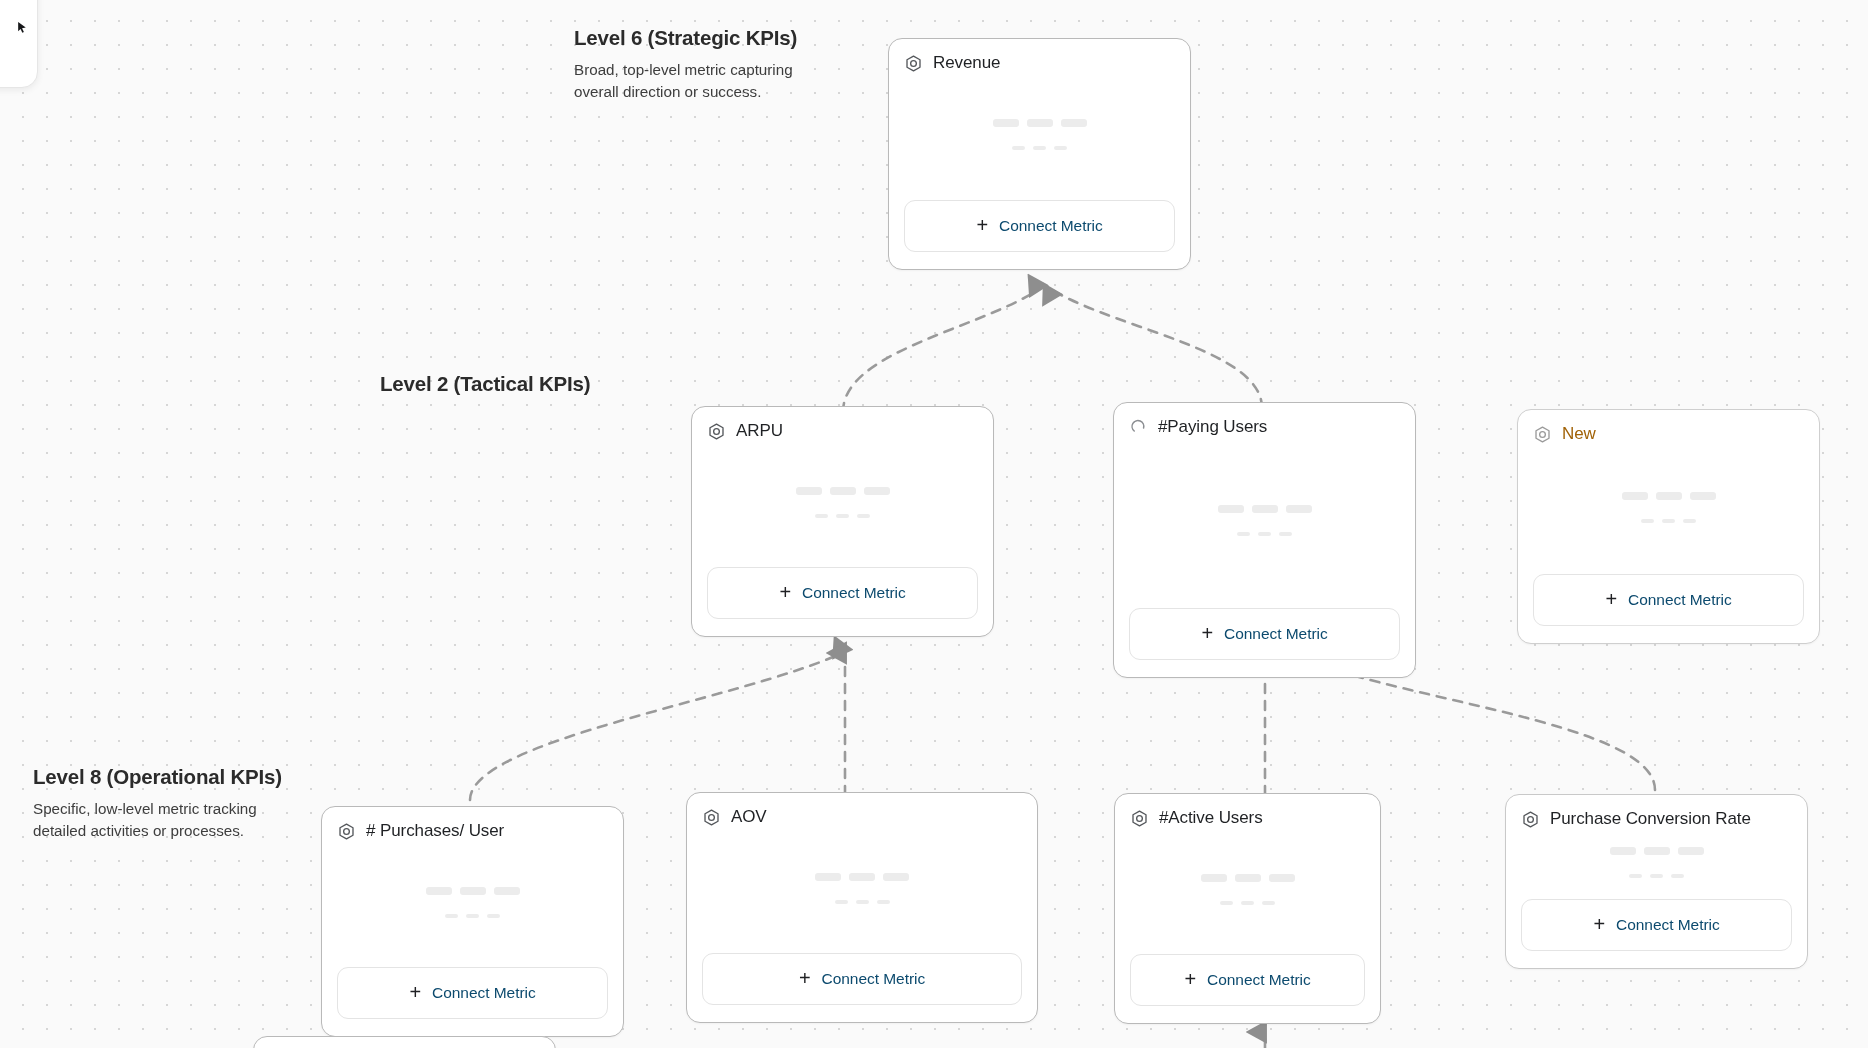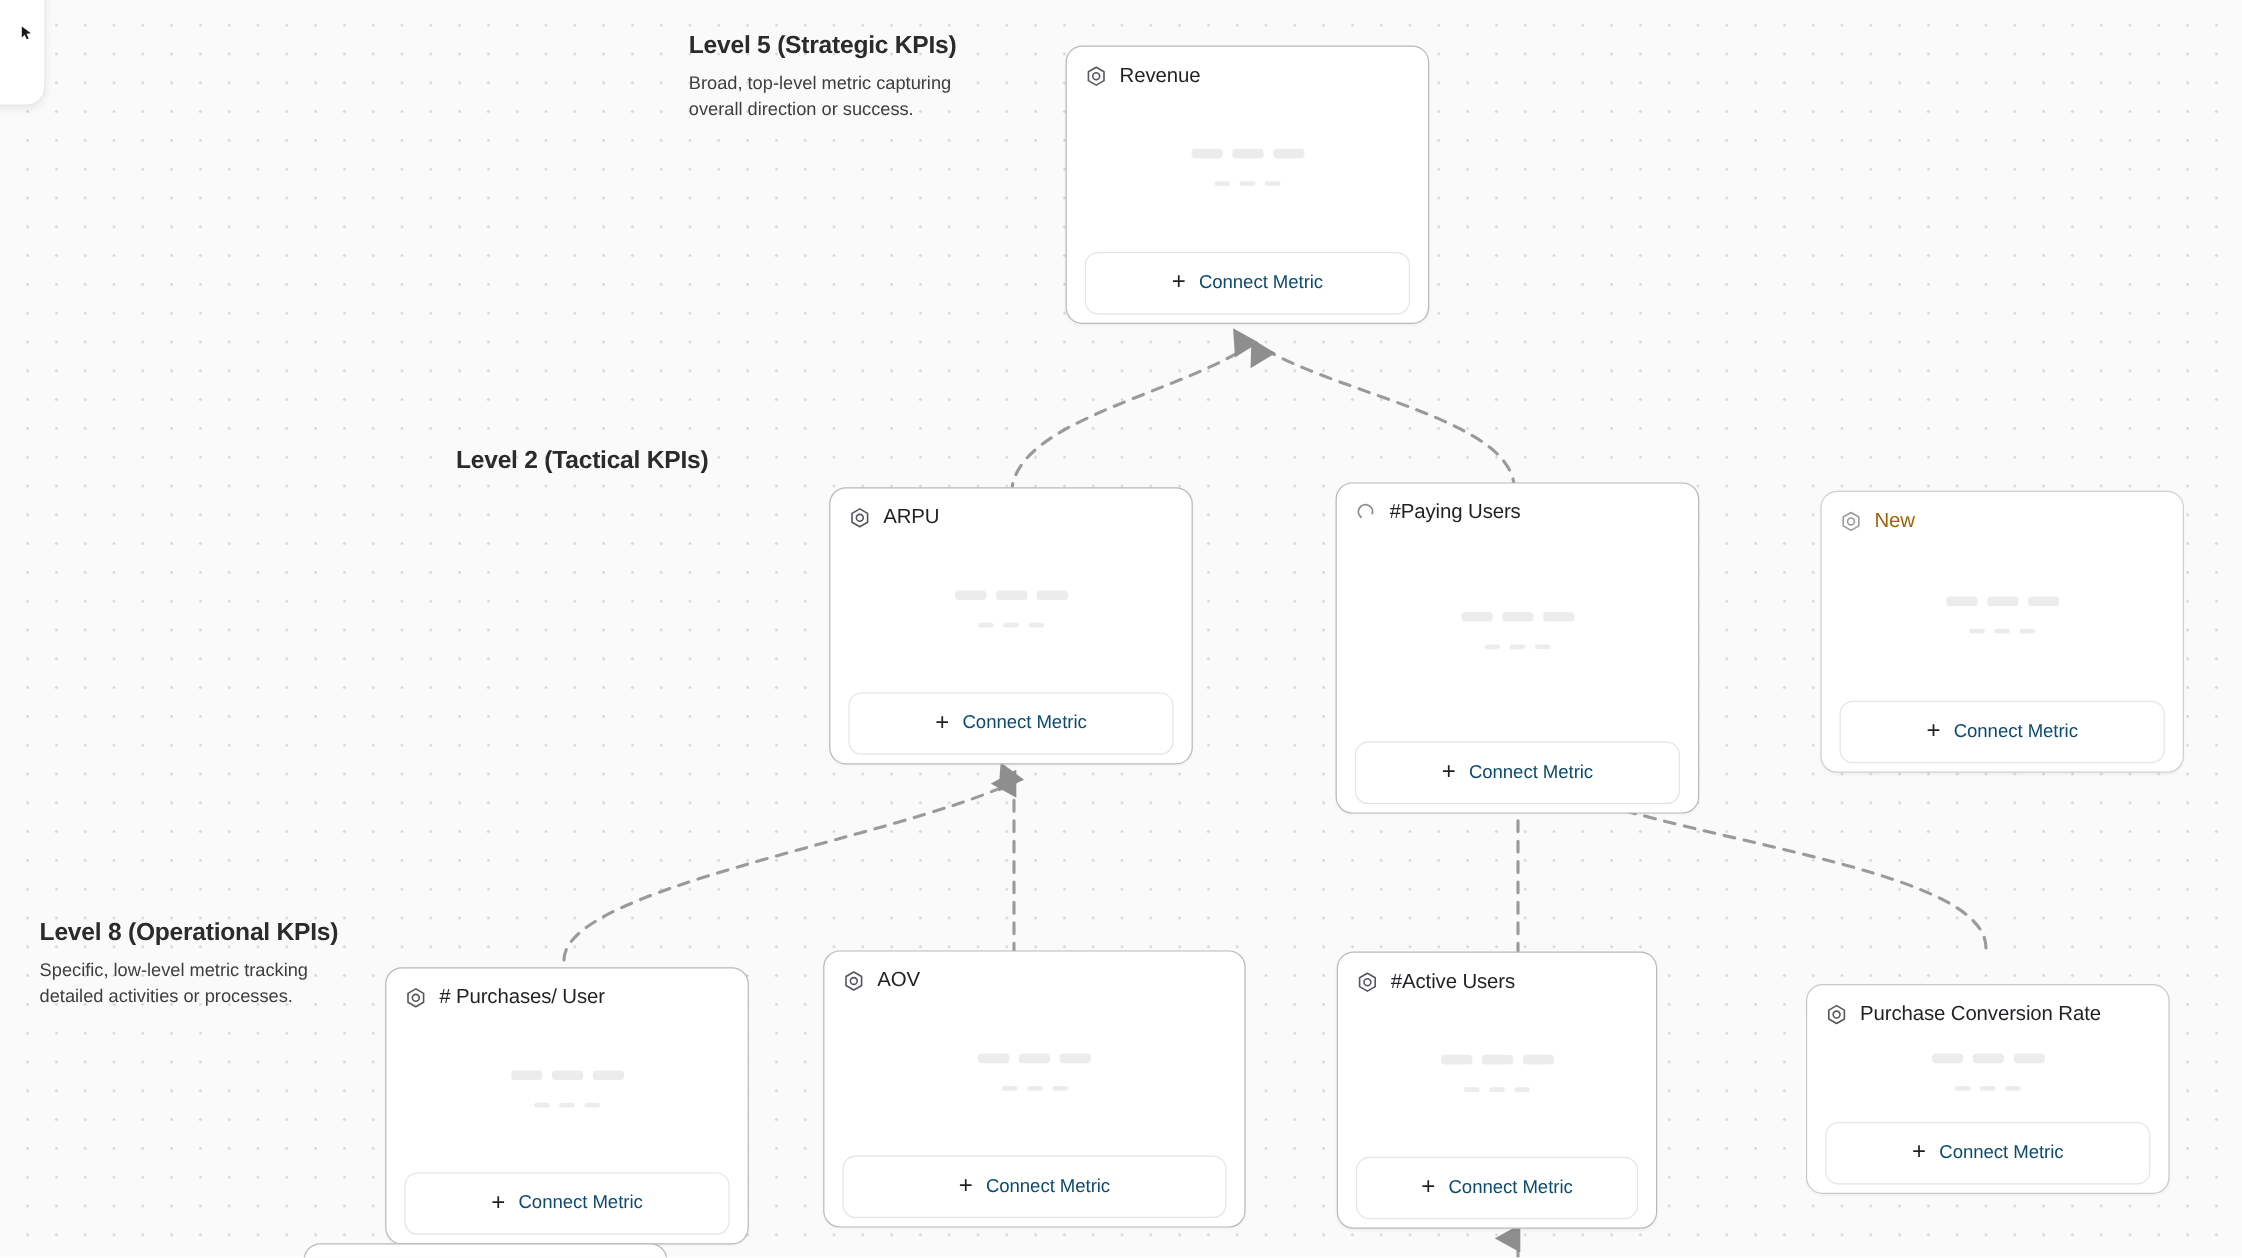--- a/index.html
+++ b/index.html
@@ -60,21 +60,21 @@
   
   .card {
     position: absolute;
     box-sizing: border-box;
     background: #ffffff;
     border: 1.3px solid #b9b9b9;
     border-radius: 14px;
     box-shadow: 0 1px 2px rgba(0,0,0,0.04);
     display: flex;
     flex-direction: column;
-    padding: 14px 15px 7px 15px;
+    padding: 14px 15px 17px 15px;
     z-index: 3;
   }
   .card.muted {
     border-color: #cfcfcf;
   }
   .card.soft {
     border-color: #c9c9c9;
   }
 
   .card-head {
@@ -213,21 +213,21 @@
 
       <path d="M1265 795 L 1265 648" marker-end="url(#arrow)"></path>
 
       <path d="M1655 790 C 1655 720, 1380 700, 1276 648" marker-end="url(#arrow)"></path>
 
       <path d="M1265 1048 L 1265 1032" marker-end="url(#arrow)"></path>
     </g>
   </svg>
 
   <div class="level-block" style="left:574px; top:26px;">
-    <div class="level-title">Level 5 (Strategic KPIs)</div>
+    <div class="level-title">Level 6 (Strategic KPIs)</div>
     <div class="level-desc">Broad, top-level metric capturing overall direction or success.</div>
   </div>
 
   <div class="level-block" style="left:380px; top:372px;">
     <div class="level-title">Level 2 (Tactical KPIs)</div>
   </div>
 
   <div class="level-block" style="left:33px; top:765px;">
     <div class="level-title">Level 8 (Operational KPIs)</div>
     <div class="level-desc" style="max-width:250px;">Specific, low-level metric tracking detailed activities or processes.</div>
@@ -421,21 +421,21 @@
         <span class="skel"></span>
         <span class="skel"></span>
       </div>
     </div>
     <div class="connect-btn">
       <span class="connect-plus">+</span>
       <span class="connect-label">Connect Metric</span>
     </div>
   </div>
 
-  <div class="card soft" style="left:1505px; top:820px; width:303px; height:175px;">
+  <div class="card soft" style="left:1505px; top:794px; width:303px; height:175px;">
     <div class="card-head">
       <span class="card-icon">
         <svg viewBox="0 0 24 24" fill="none" stroke="currentColor" stroke-width="1.7" stroke-linecap="round" stroke-linejoin="round">
           <path d="M12 2.6 L20.2 7.3 L20.2 16.7 L12 21.4 L3.8 16.7 L3.8 7.3 Z"></path>
           <circle cx="12" cy="12" r="3.6"></circle>
         </svg>
       </span>
       <span class="card-title">Purchase Conversion Rate</span>
     </div>
     <div class="card-body">

